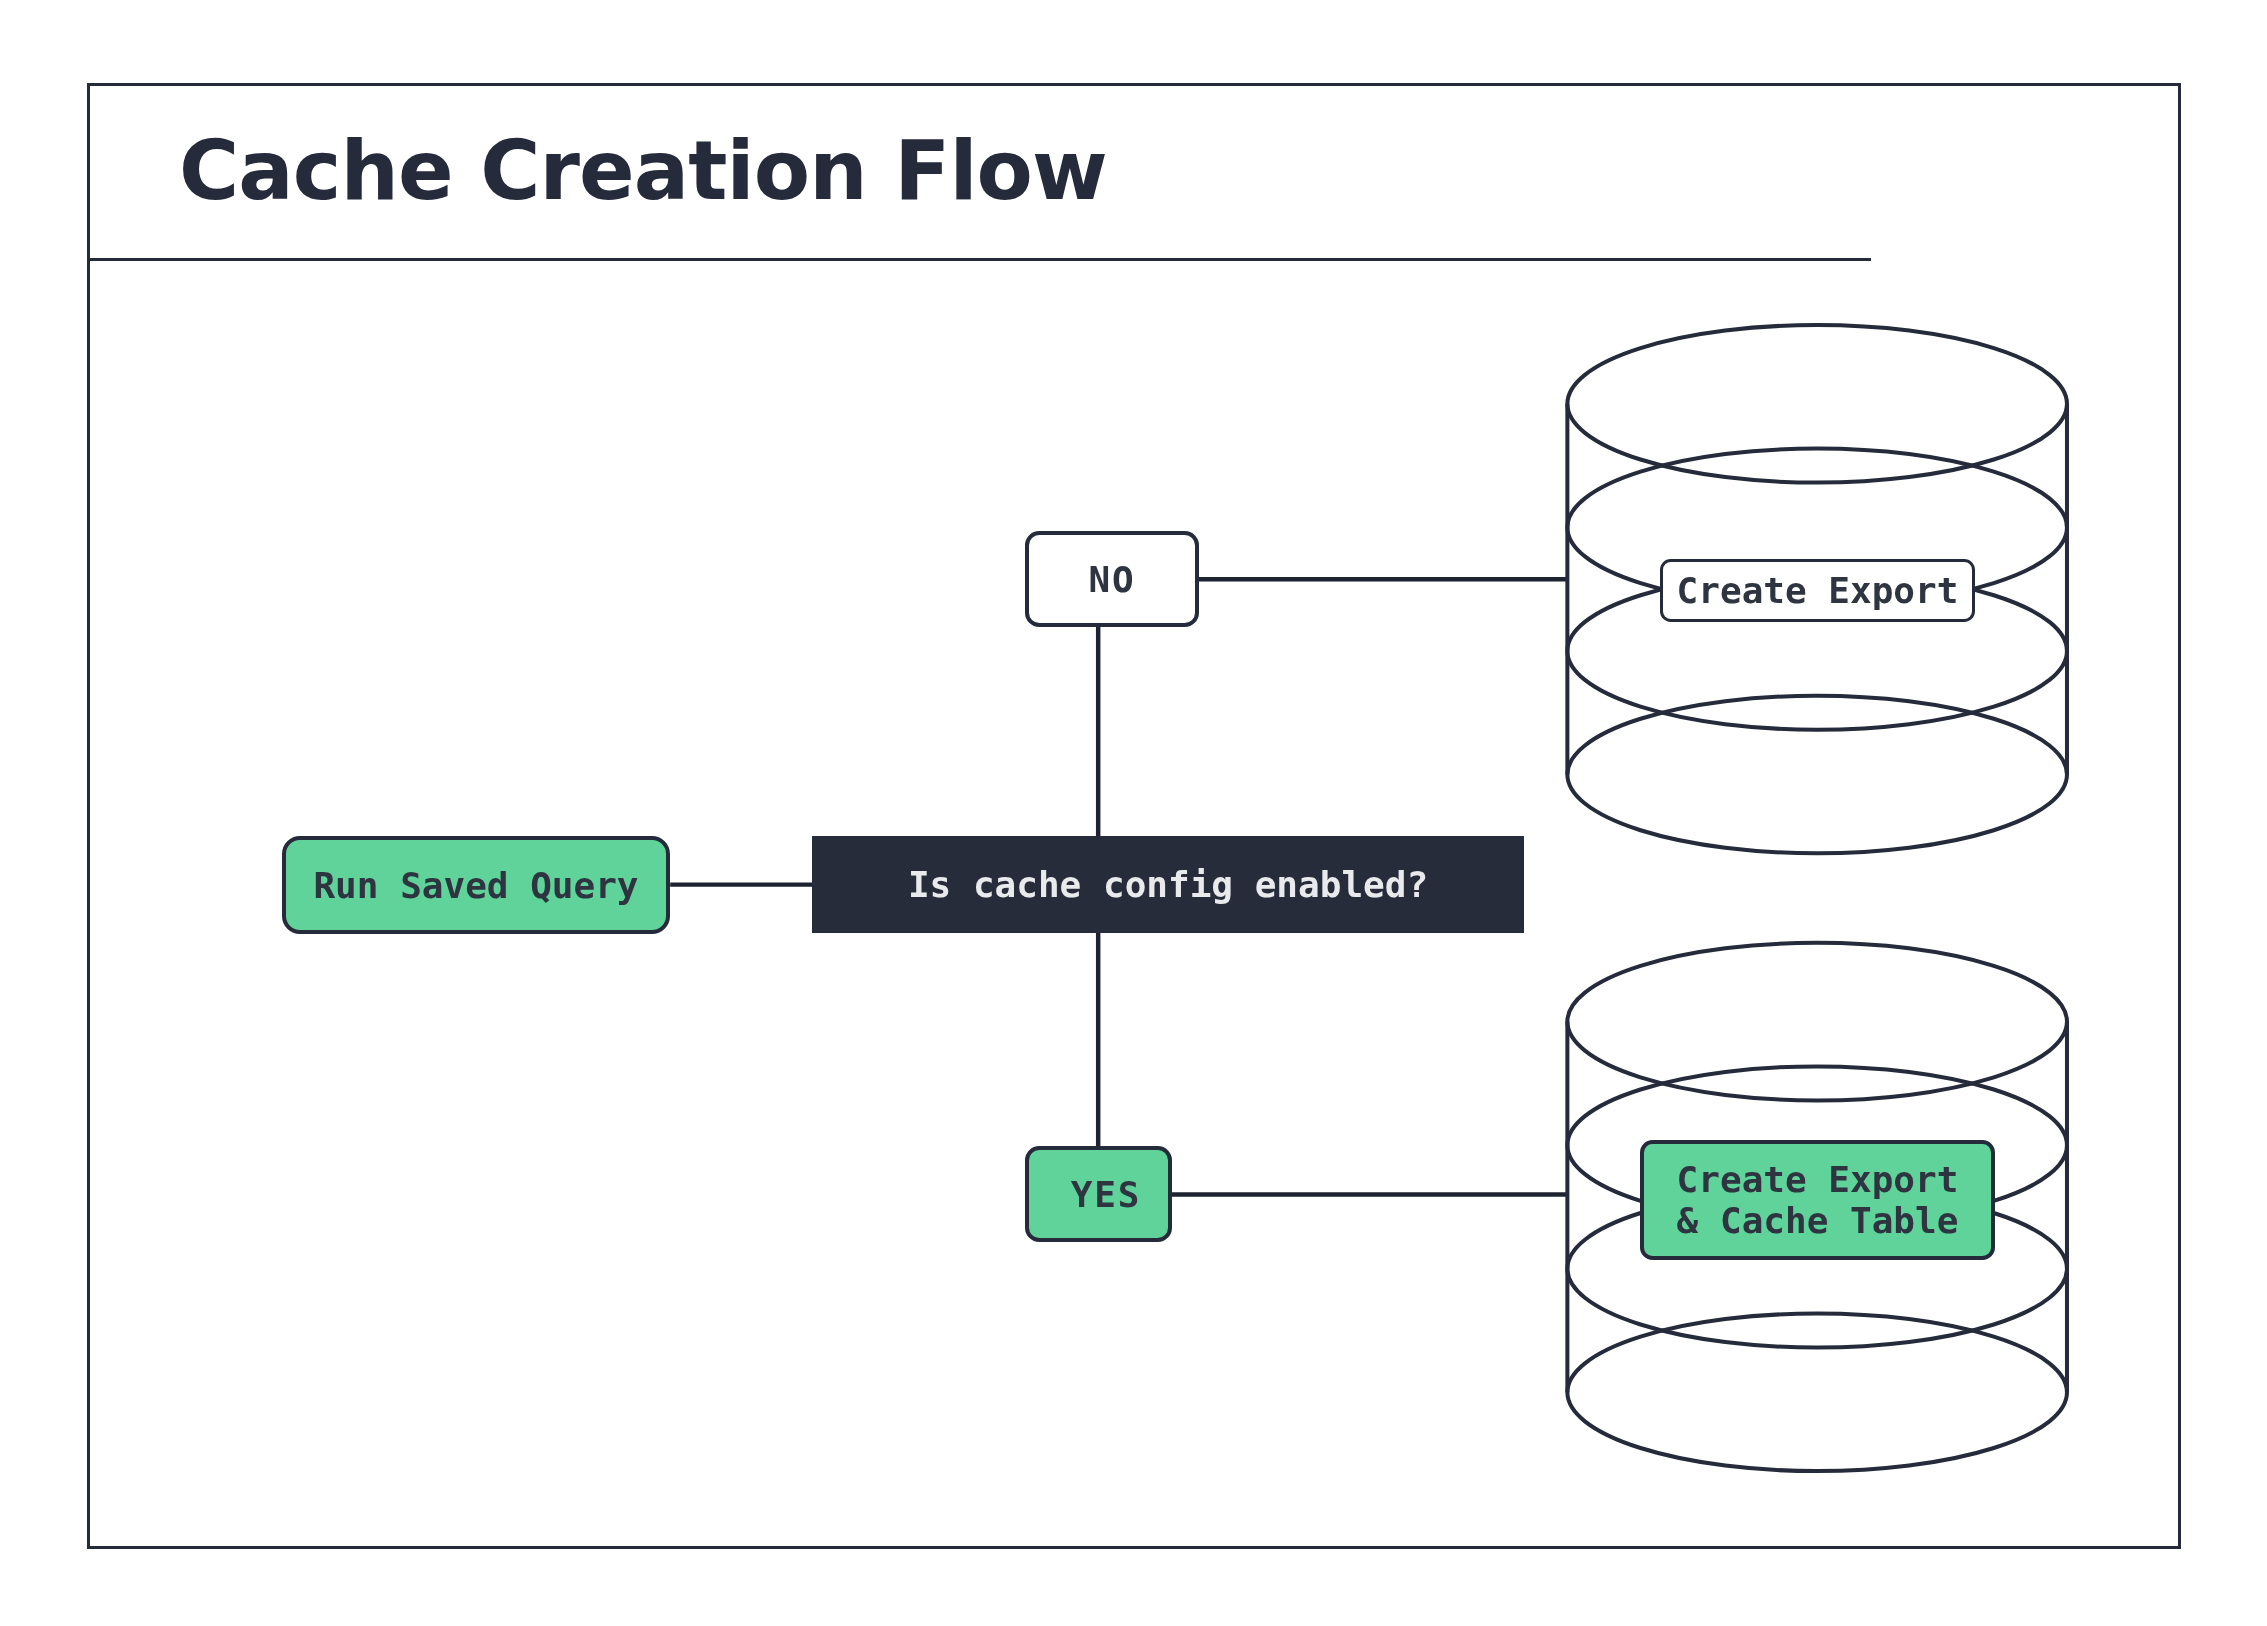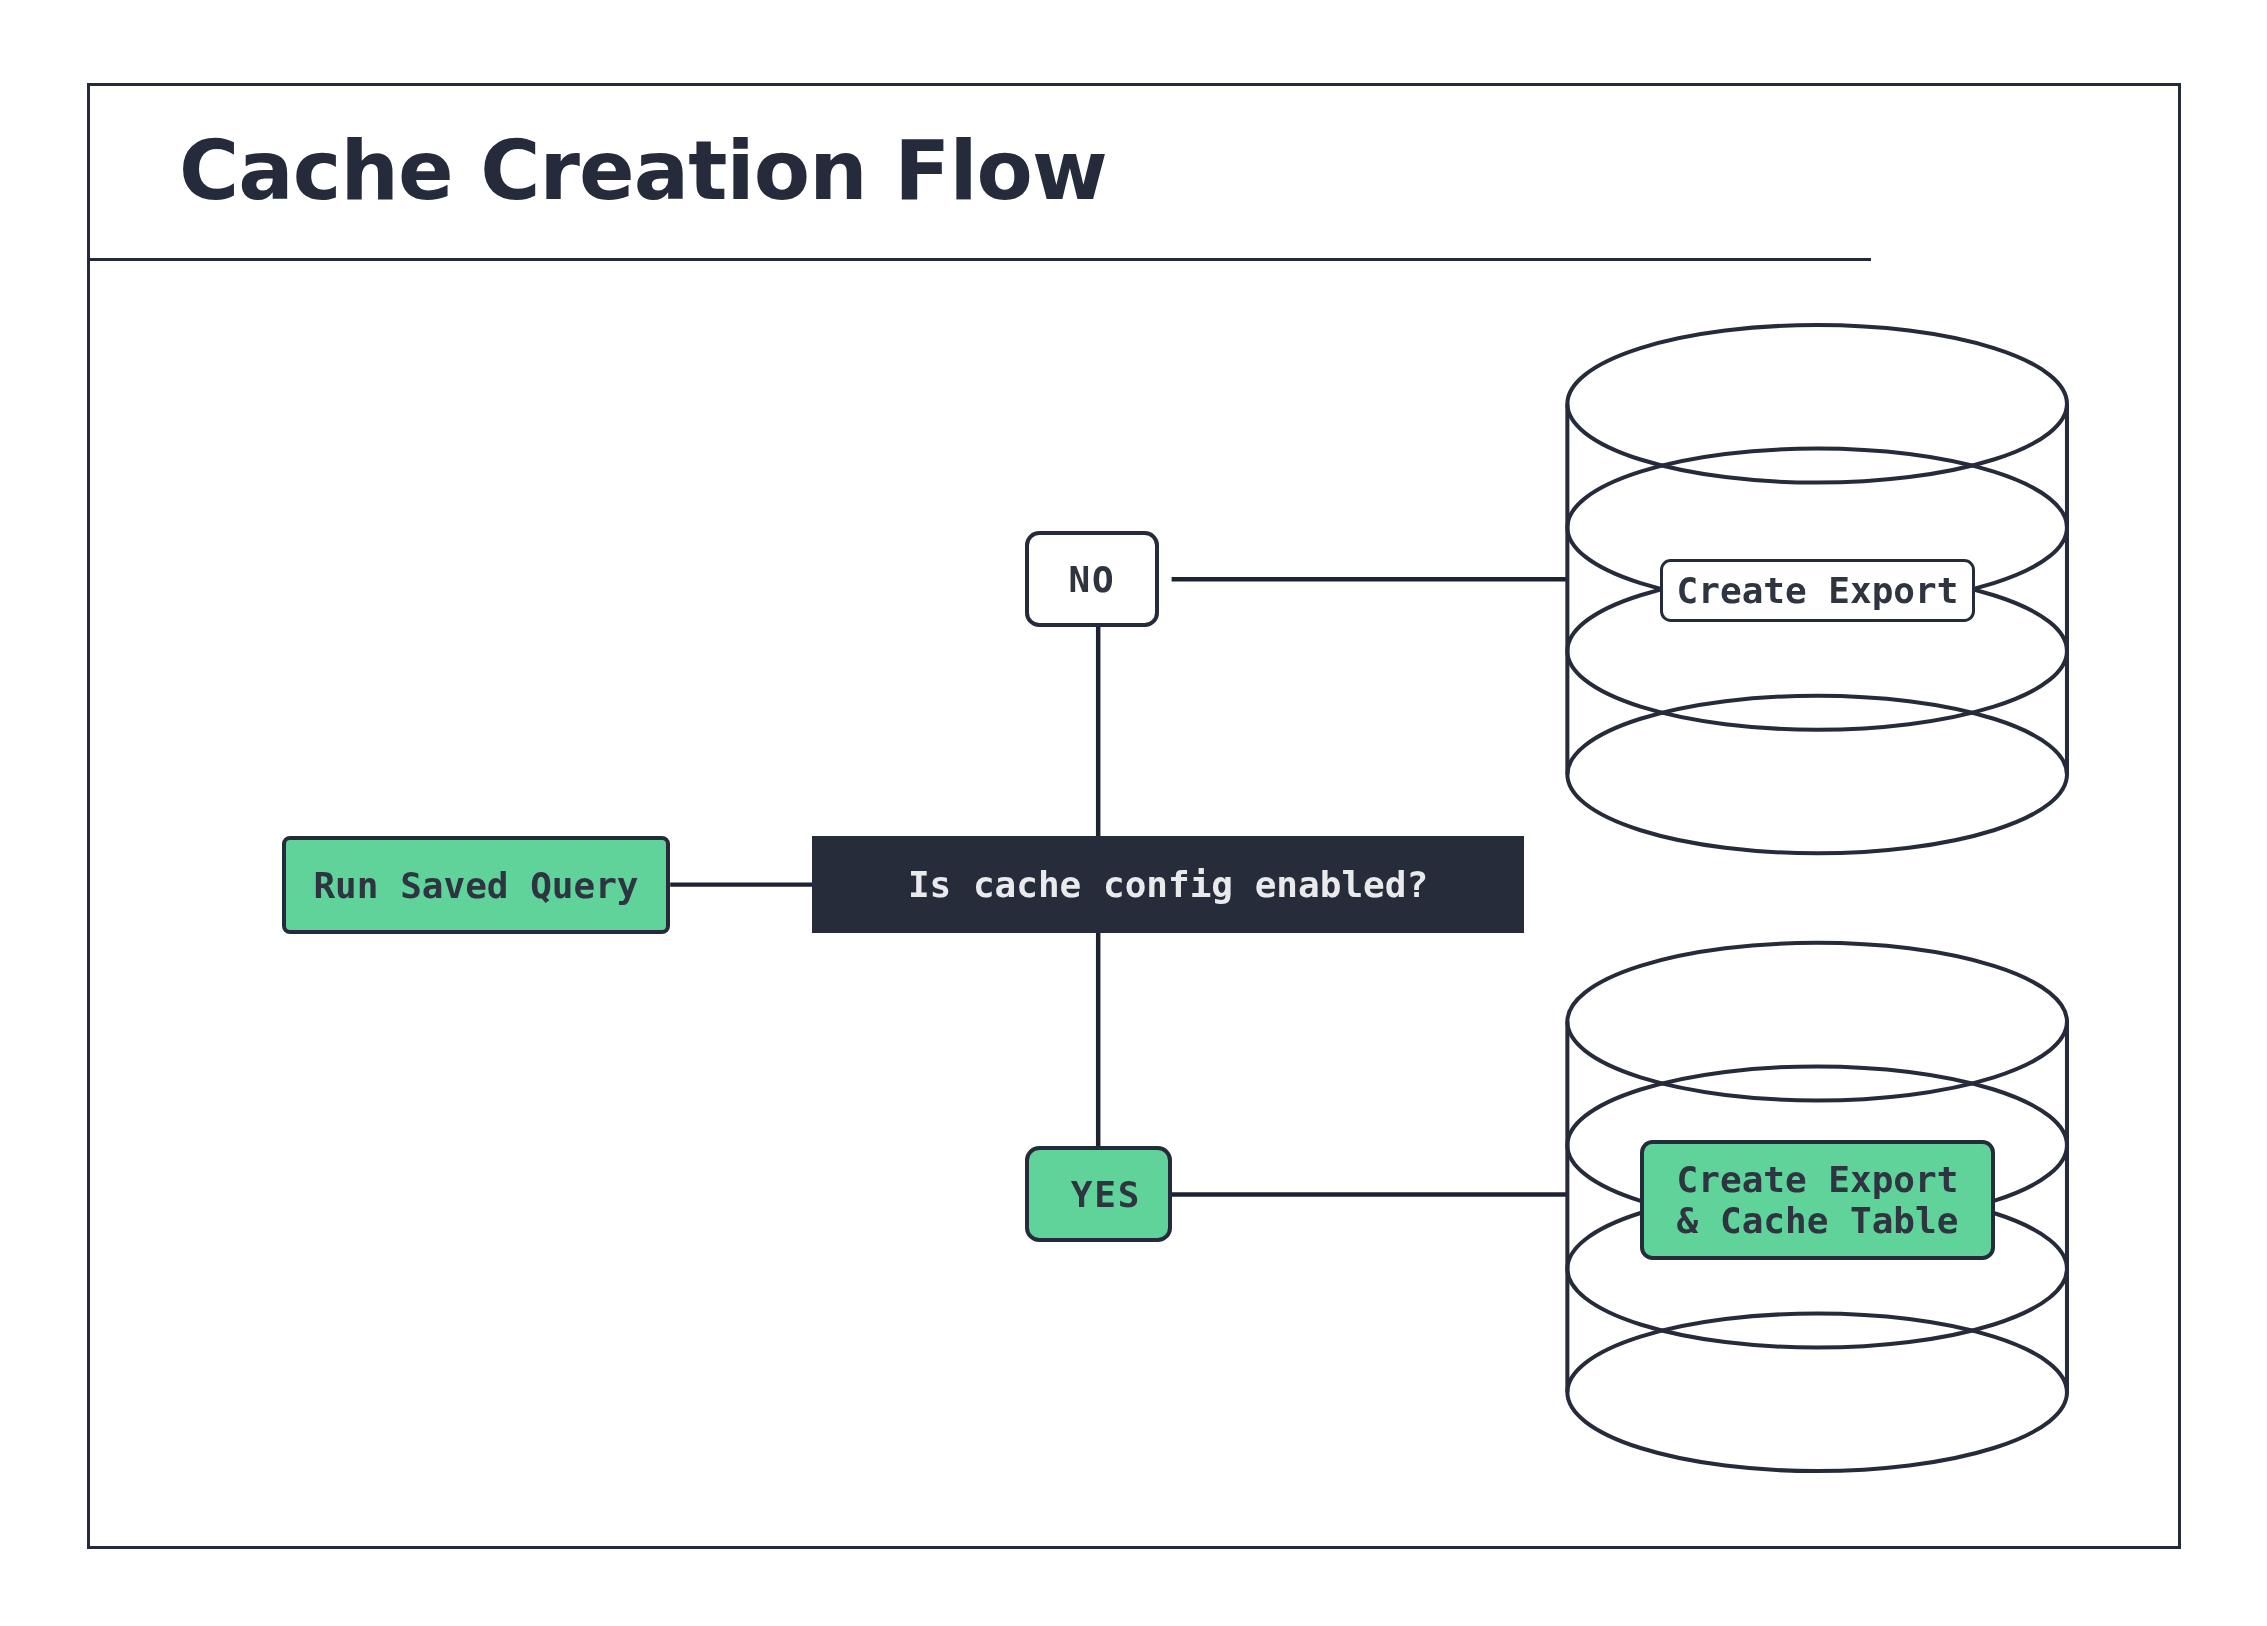--- a/index.html
+++ b/index.html
@@ -31,28 +31,28 @@
   }
   svg.layer{position:absolute;left:0;top:0;}
   .node{
     position:absolute;box-sizing:border-box;
     display:flex;align-items:center;justify-content:center;text-align:center;
     font-family:"DejaVu Sans Mono",monospace;font-weight:700;
     font-size:36px;color:var(--text-dark);
   }
   .node.start{
     left:282px;top:836px;width:388px;height:98px;
-    background:var(--green);border:4.5px solid var(--ink);border-radius:8px;
+    background:var(--green);border:4.5px solid var(--ink);border-radius:18px;
   }
   .node.question{
     left:812px;top:836px;width:712px;height:97px;
     background:var(--navy);border-radius:0;color:var(--text-light);
   }
   .node.branch-no{
-    left:1025px;top:531px;width:134px;height:96px;
+    left:1025px;top:531px;width:174px;height:96px;
     background:var(--bg);border:4.5px solid var(--ink);border-radius:14.3px;
     letter-spacing:1.8px;
   }
   .node.branch-yes{
     left:1025px;top:1146px;width:147px;height:96px;
     background:var(--green);border:4.5px solid var(--ink);border-radius:14.3px;
     letter-spacing:1.8px;
     padding-left:15px;
   }
   .node.db-label-plain{

